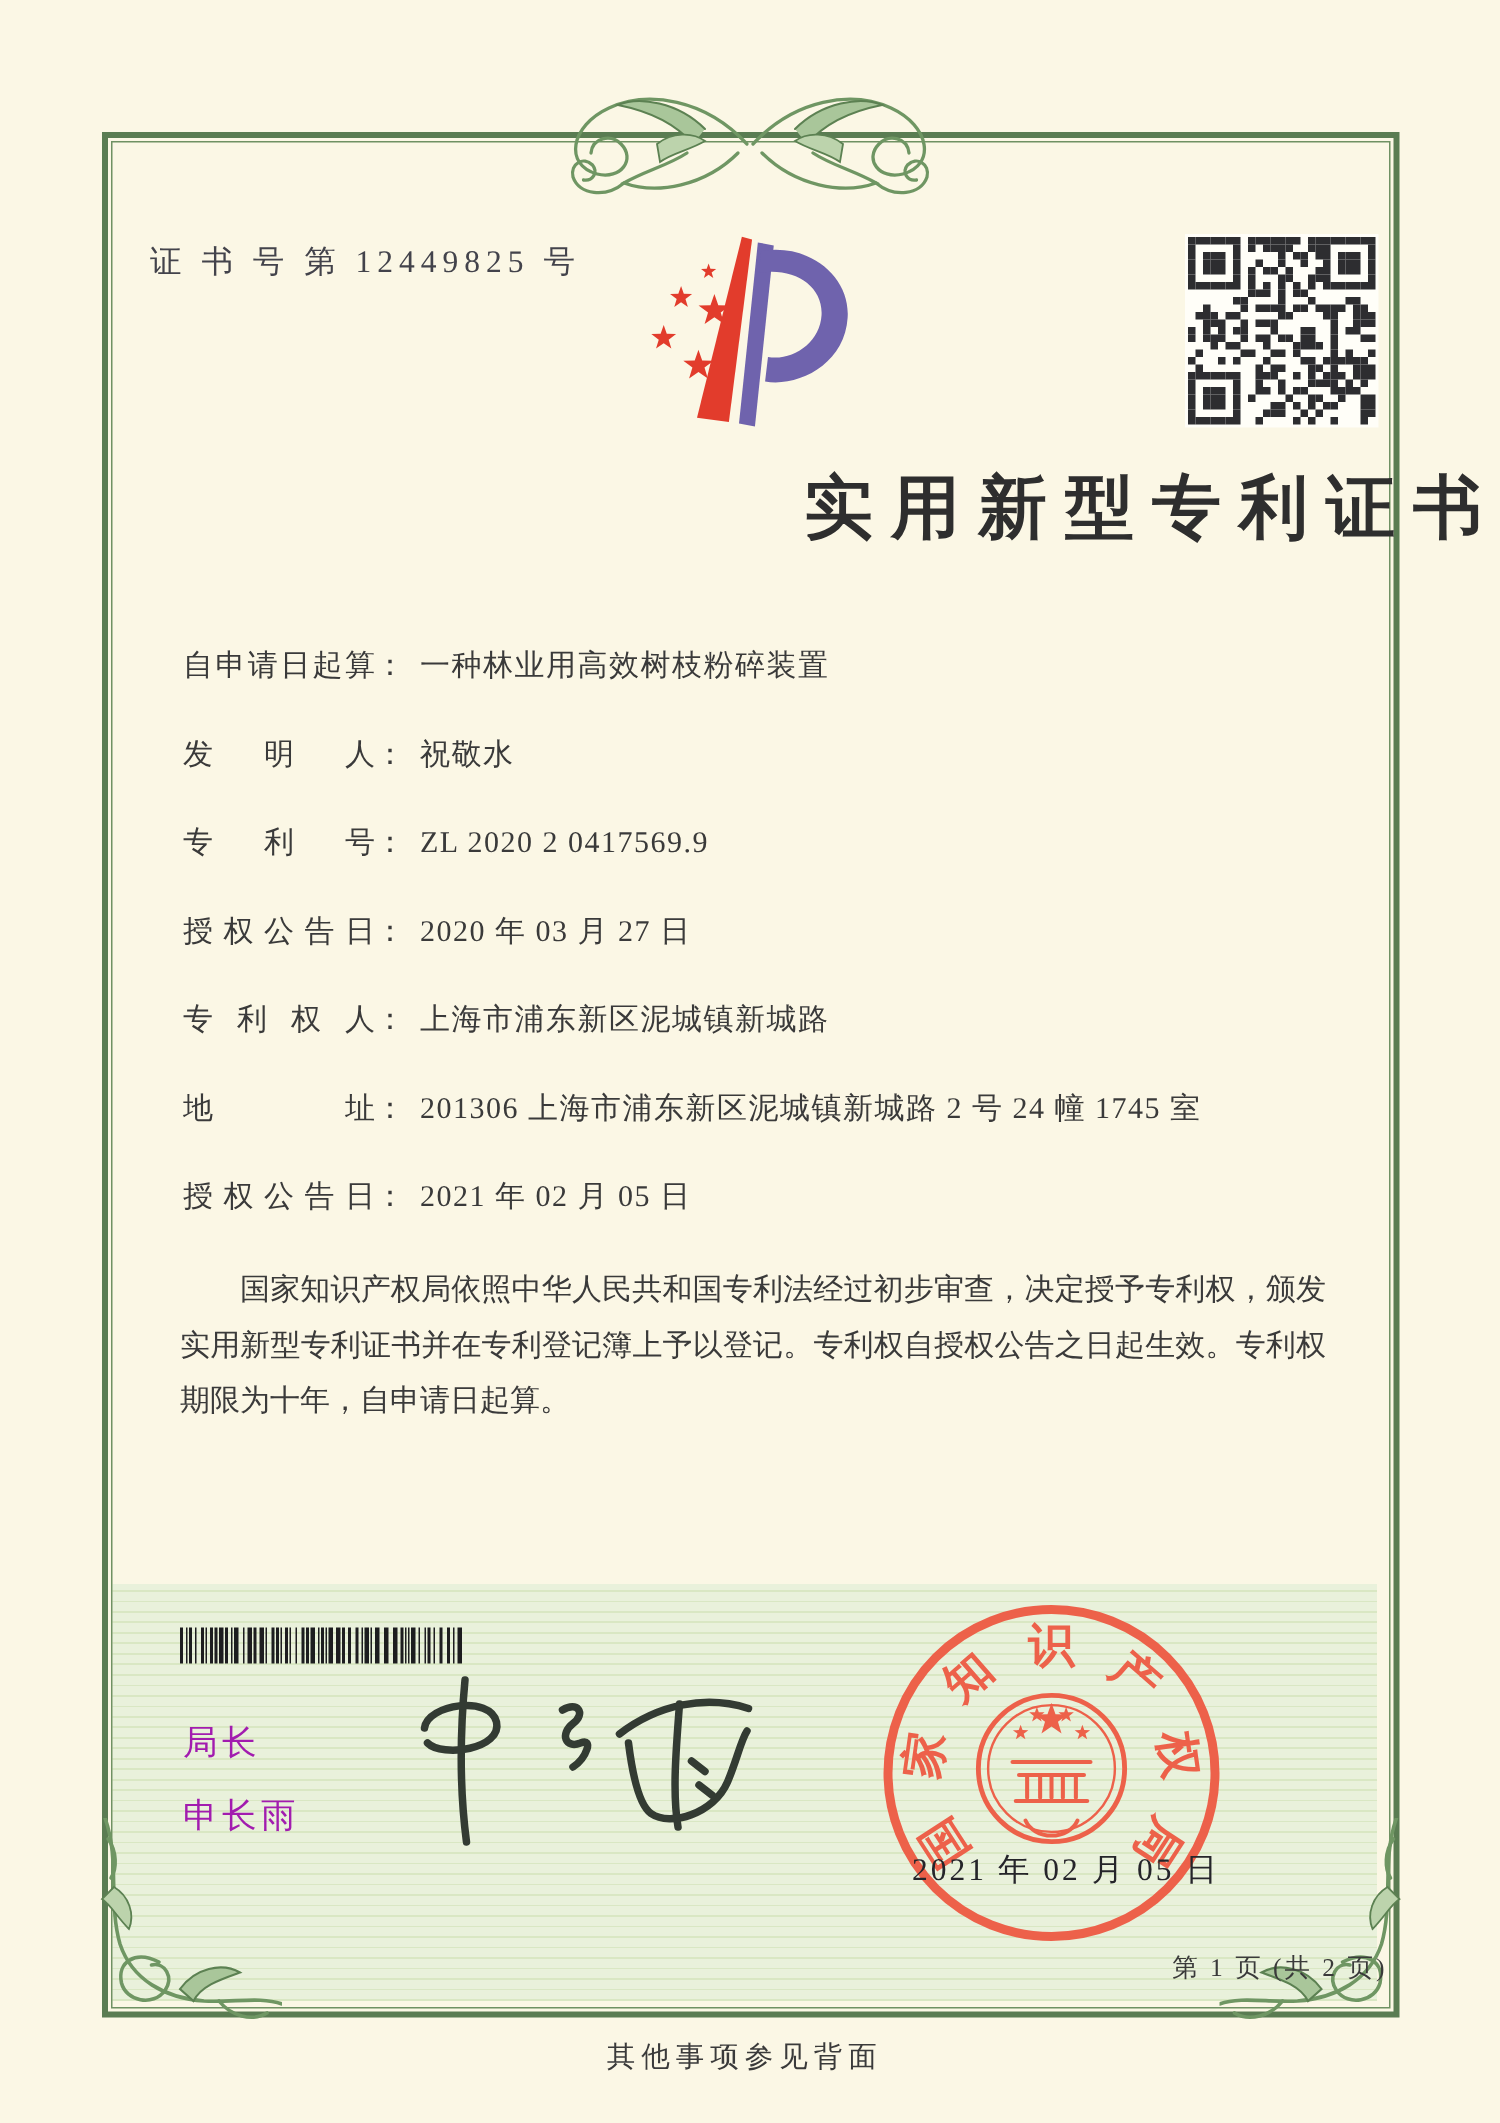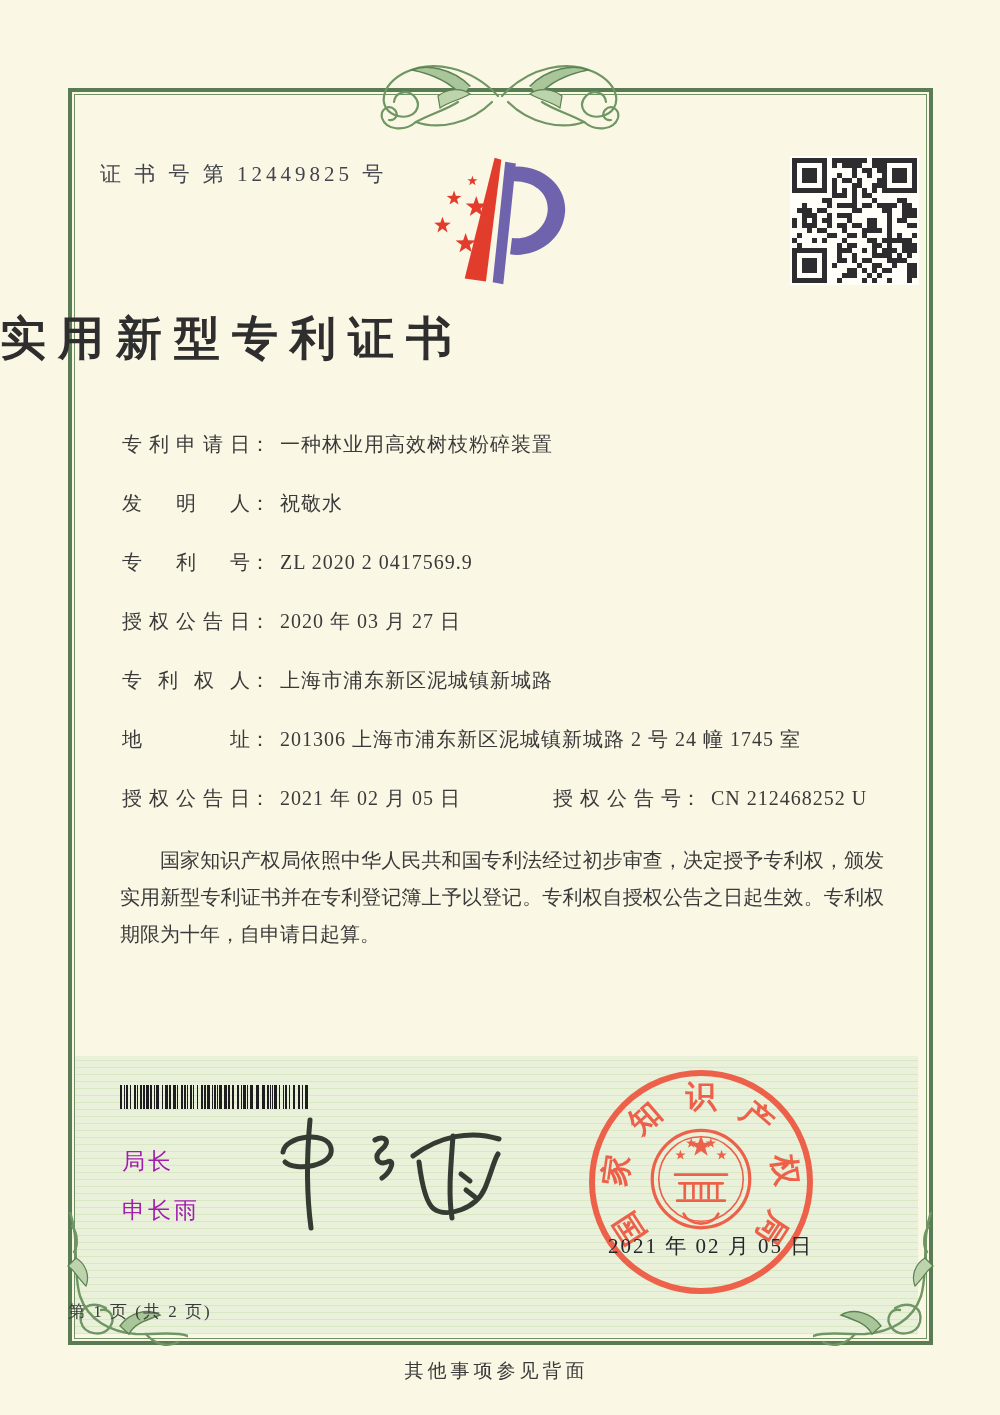--- a/index.html
+++ b/index.html
@@ -18,21 +18,21 @@
     background-color:#e9f1db;
     background-image:repeating-linear-gradient(0deg,#d9e7c3 0 1px,rgba(0,0,0,0) 1px 7px);
   }
   
   .certno{left:100px;top:160px;font-size:21px;letter-spacing:4px;color:#43434b;z-index:3;}
   .logo{left:420px;top:152px;z-index:3;}
   .qr{left:790px;top:156px;width:125px;height:125px;background:#fffef8;padding:2px;
     display:grid;grid-template-columns:repeat(25,1fr);grid-template-rows:repeat(25,1fr);z-index:3;}
   .qm{background:transparent;}
   .qd{background:#2d2d30;}
-  .title{left:0;top:308px;width:1000px;text-align:left;font-size:46px;font-weight:bold;
+  .title{left:0;top:308px;width:1000px;text-align:right;font-size:46px;font-weight:bold;
     letter-spacing:12px;color:#2e2e2e;z-index:3;}
   
   .fields{left:122px;top:430px;width:770px;z-index:3;font-size:20px;}
   .frow{height:59px;line-height:29px;white-space:nowrap;}
   .flabel{display:inline-block;width:128px;text-align:justify;text-align-last:justify;color:#3a3a3a;}
   .fcolon{display:inline-block;margin-right:10px;}
   .fvalue{letter-spacing:1px;}
   .grow{display:flex;}
   .gcell2{margin-left:92px;}
   
@@ -44,21 +44,21 @@
   .signer{left:122px;top:1146px;z-index:3;font-size:23px;color:#a21caf;
     font-family:"Liberation Sans","DejaVu Sans",sans-serif;}
   .signer div{margin-bottom:18px;letter-spacing:3px;}
   .signature{left:255px;top:1108px;z-index:3;}
   .seal{left:585px;top:1066px;width:232px;height:232px;z-index:3;opacity:.93;}
   .seal-ring{position:absolute;left:4px;top:4px;right:4px;bottom:4px;border:6px solid #ee5740;border-radius:50%;}
   .seal-emblem{position:absolute;left:51px;top:48px;}
   .sealch{position:absolute;left:50%;top:50%;font-size:31px;font-weight:bold;color:#ee5740;
     font-family:"Liberation Sans","DejaVu Sans",sans-serif;}
   .seal-date{left:608px;top:1232px;font-size:21px;letter-spacing:2px;color:#25252a;z-index:4;}
-  .pagenum{left:68px;top:1300px;width:857px;text-align:left;font-size:17px;letter-spacing:2px;color:#3a3a3a;z-index:3;}
+  .pagenum{left:68px;top:1300px;width:857px;text-align:right;font-size:17px;letter-spacing:2px;color:#3a3a3a;z-index:3;}
   .backnote{left:68px;top:1358px;width:857px;text-align:center;font-size:19px;letter-spacing:4px;color:#3a3a3a;z-index:3;}
   
   .orn-top{left:320px;top:52px;z-index:3;}
   .orn-bl{left:50px;top:1212px;z-index:2;}
   .orn-br{left:813px;top:1212px;z-index:2;transform:scaleX(-1);}
 </style>
 </head>
 <body>
 
 <svg width="0" height="0" style="position:absolute" aria-hidden="true">
@@ -753,43 +753,40 @@
     <div class="qm"></div>
     <div class="qm"></div>
     <div class="qm qd"></div>
     <div class="qm"></div>
   </div>
 
 <h1 class="abs title" style="margin:0;">实用新型专利证书</h1>
 
 <div class="abs fields">
   <div class="frow">
-    <span class="flabel">专利申请日</span><span class="fcolon">：</span><span class="fvalue">一种林业用高效树枝粉碎装置</span>
+    <span class="flabel">自申请日起算</span><span class="fcolon">：</span><span class="fvalue">一种林业用高效树枝粉碎装置</span>
   </div>
   <div class="frow">
     <span class="flabel">发明人</span><span class="fcolon">：</span><span class="fvalue">祝敬水</span>
   </div>
   <div class="frow">
     <span class="flabel">专利号</span><span class="fcolon">：</span><span class="fvalue">ZL 2020 2 0417569.9</span>
   </div>
   <div class="frow">
     <span class="flabel">授权公告日</span><span class="fcolon">：</span><span class="fvalue">2020 年 03 月 27 日</span>
   </div>
   <div class="frow">
     <span class="flabel">专利权人</span><span class="fcolon">：</span><span class="fvalue">上海市浦东新区泥城镇新城路</span>
   </div>
   <div class="frow">
     <span class="flabel">地址</span><span class="fcolon">：</span><span class="fvalue">201306 上海市浦东新区泥城镇新城路 2 号 24 幢 1745 室</span>
   </div>
   <div class="frow grow">
     <div>
       <span class="flabel">授权公告日</span><span class="fcolon">：</span><span class="fvalue">2021 年 02 月 05 日</span>
-    </div>
-    <div class="gcell2">
-      <span class="flabel">授权公告号</span><span class="fcolon">：</span><span class="fvalue">CN 212468252 U</span>
     </div>
   </div>
 </div>
 
 <div class="abs paras">
   <p>国家知识产权局依照中华人民共和国专利法经过初步审查，决定授予专利权，颁发实用新型专利证书并在专利登记簿上予以登记。专利权自授权公告之日起生效。专利权期限为十年，自申请日起算。</p>
 </div>
 
 <div class="abs barcode">
     <div class="bar" style="width: 2px; margin-right: 2px;"></div>

